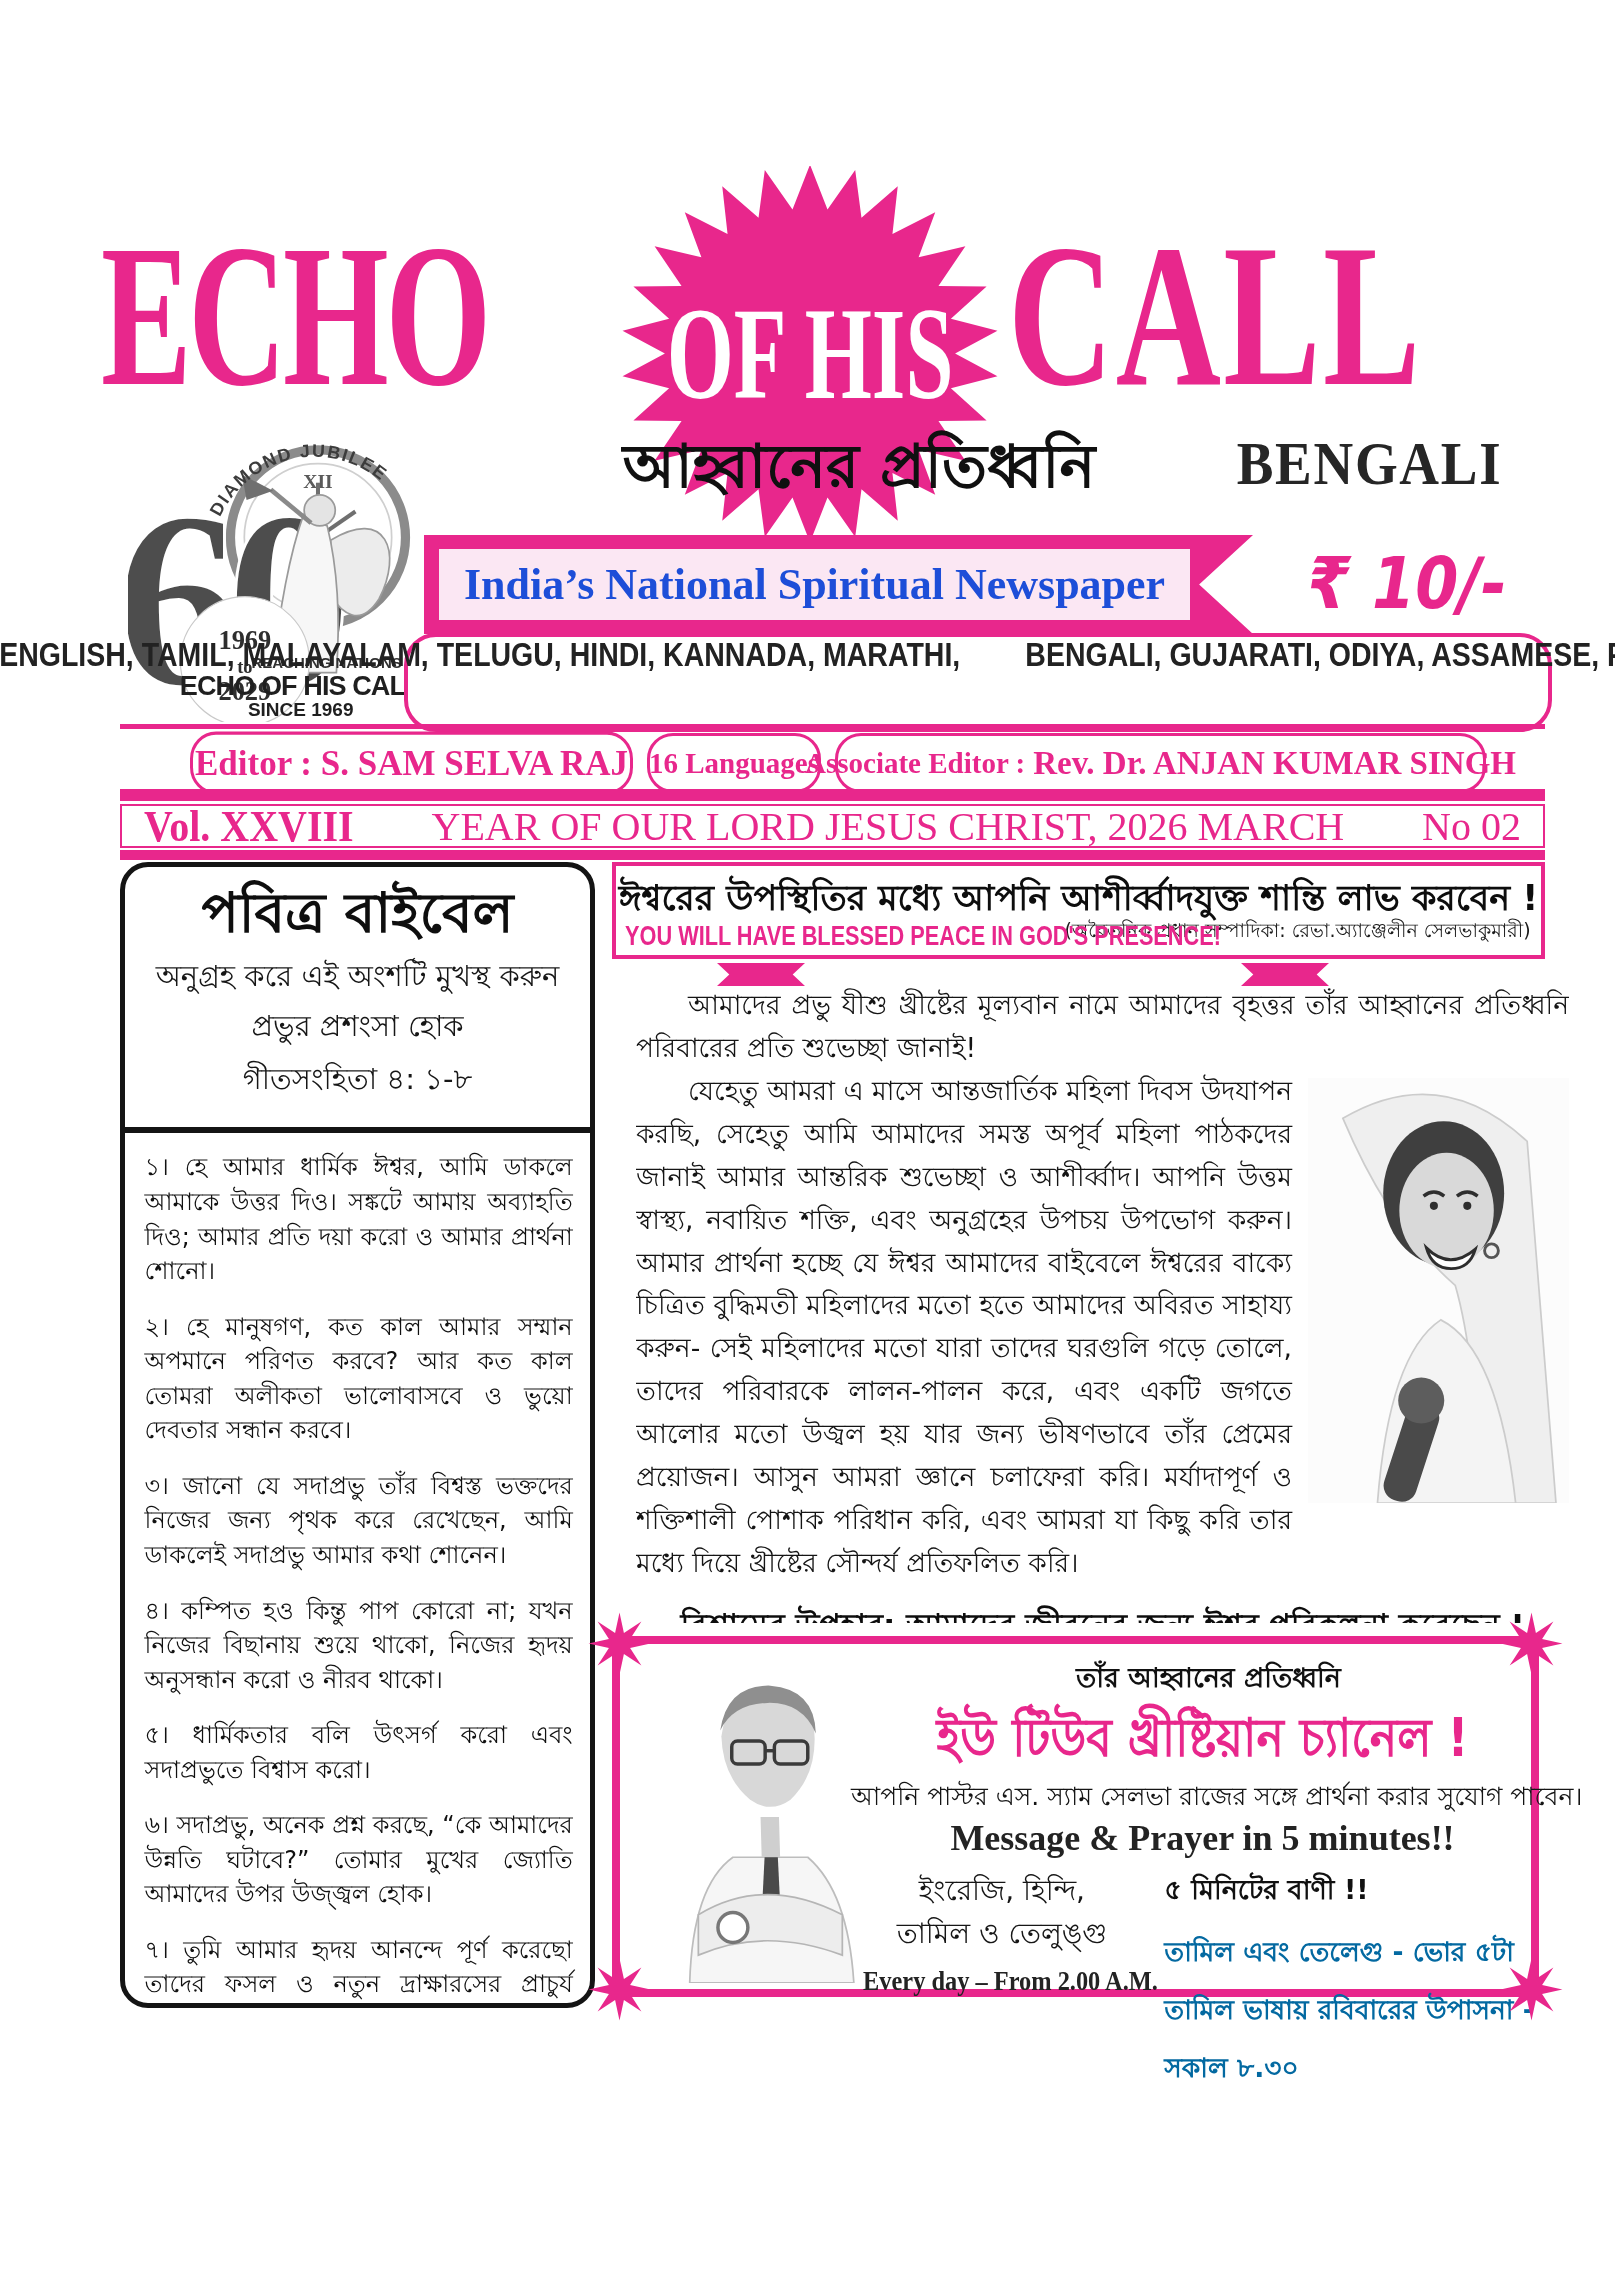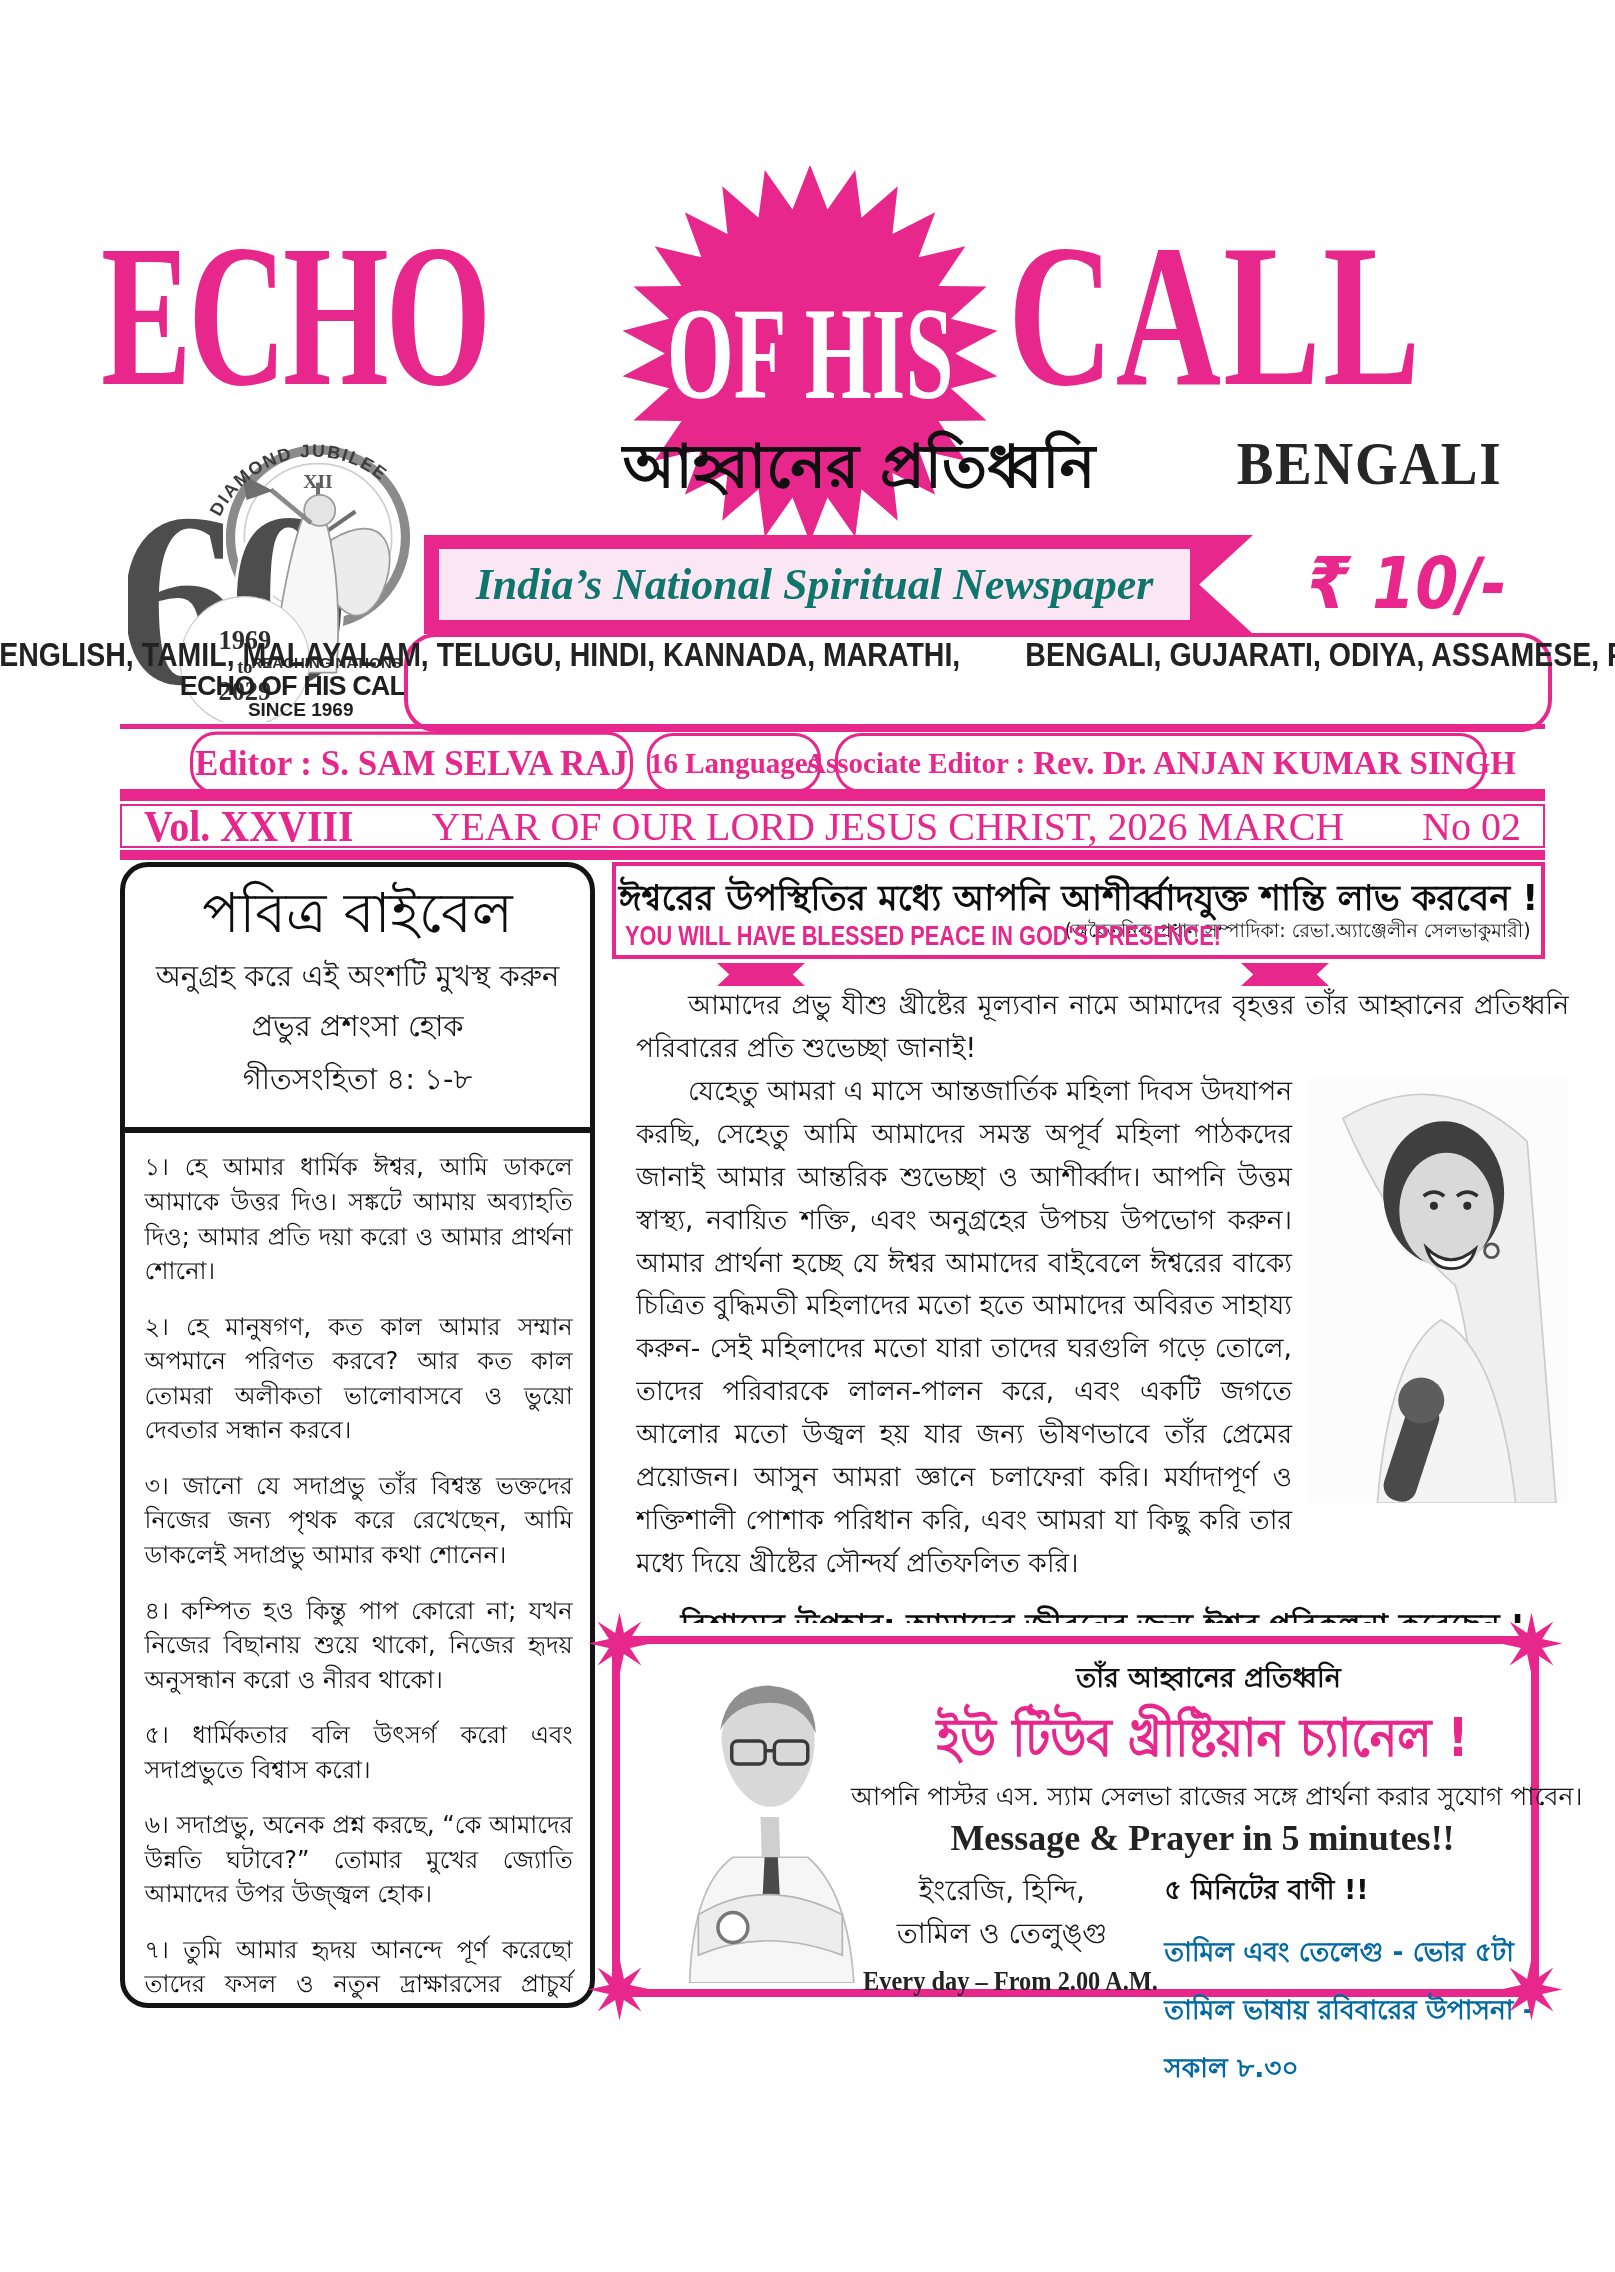--- a/index.html
+++ b/index.html
@@ -17,22 +17,22 @@
       transform:scale(.98,1.5);white-space:nowrap;}
   .bn-title{left:536px;top:420px;width:646px;text-align:center;font-size:60px;font-weight:bold;color:#101010;}
   .edition{left:1214px;top:428px;width:311px;text-align:center;font-family:"Liberation Serif",serif;
       font-weight:bold;font-size:55px;color:#262626;letter-spacing:1.7px;transform:scaleY(1.12);transform-origin:top;}
 
   
   .ribbon{left:424px;top:535px;width:829px;height:99px;background:#E8278C;
       clip-path:polygon(0% 0%,100% 0%,93.5% 50%,100% 100%,0% 100%);}
   .ribbon-panel{left:439px;top:549px;width:751px;height:71px;background:#fbe7f3;
       display:flex;align-items:center;justify-content:center;}
-  .ribbon-panel span{font-family:"Liberation Serif",serif;font-style:italic;font-weight:bold;
-      font-size:44px;color:#0f766e;white-space:nowrap;}
+  .ribbon-panel span{font-family:"Liberation Serif",serif;font-weight:bold;
+      font-size:44px;color:#1d4ed8;white-space:nowrap;}
   .price{left:1283px;top:541px;width:248px;text-align:center;color:#E8278C;font-style:italic;font-weight:bold;
       font-size:62px;font-family:"DejaVu Sans",sans-serif;transform:scaleY(1.15);transform-origin:top;}
 
   
   .pubbox{left:404px;top:633px;width:1140px;height:91px;border:4.6px solid #E8278C;border-radius:32px;
       display:flex;justify-content:center;background:#fff;}
   .pubbox div{font-family:"Liberation Sans",sans-serif;font-weight:bold;font-size:30px;color:#222;
       white-space:nowrap;transform:scale(.95,1.08);line-height:1.3;}
 
   .rule{background:#E8278C;}
@@ -48,21 +48,21 @@
   
   .volbox{left:120px;top:804px;width:1425px;height:44px;border:2.9px solid #E8278C;background:#fff;
       display:flex;align-items:center;justify-content:space-between;padding:0 22px;box-sizing:border-box;
       color:#E8278C;font-family:"Liberation Serif",serif;font-size:40px;white-space:nowrap;}
   .volbox .b{font-weight:bold;transform:scaleY(1.1);}
 
   
   .bible{left:120px;top:862px;width:475px;height:1146px;border:5.8px solid #141414;border-radius:28px;
       background:#fff;box-sizing:border-box;overflow:hidden;}
   .bible-head{text-align:center;padding:15px 11.5px 8px 11.5px;}
-  .bible-title{font-size:55px;font-weight:normal;color:#0e0e0e;line-height:1.15;}
+  .bible-title{font-size:55px;font-weight:bold;color:#0e0e0e;line-height:1.15;}
   .bible-sub{font-size:29px;color:#161616;margin-top:12.7px;line-height:1.3;}
   .bible-ref{font-size:29px;color:#161616;margin-top:10.4px;}
   .bible-div{height:5.8px;background:#141414;margin-top:14px;}
   .verses{padding:17.3px 17.3px 11.5px 19.6px;}
   .verses p{margin:0 0 21px 0;font-size:24px;line-height:1.44;color:#111;text-align:justify;}
 
   
   .headbox{left:612px;top:862px;width:933px;height:97px;border:4.6px solid #E8278C;background:#fff;box-sizing:border-box;}
   .headbn{position:absolute;left:0;top:4.6px;width:100%;text-align:center;font-size:35px;font-weight:bold;color:#0d0d0d;white-space:nowrap;}
   .headcredit{position:absolute;right:10.4px;top:50px;font-size:19px;color:#1a1a1a;white-space:nowrap;}

